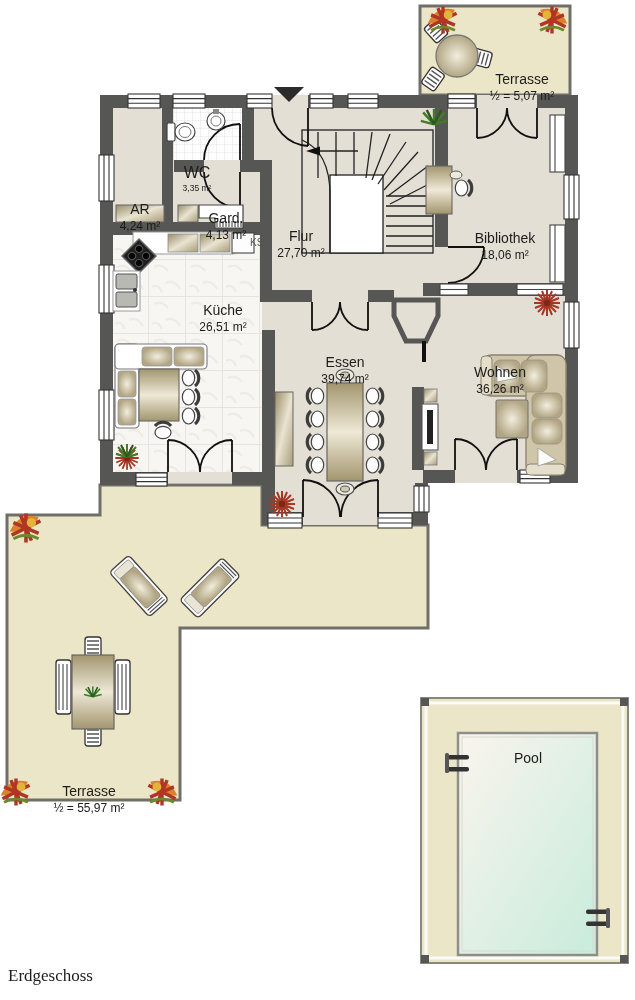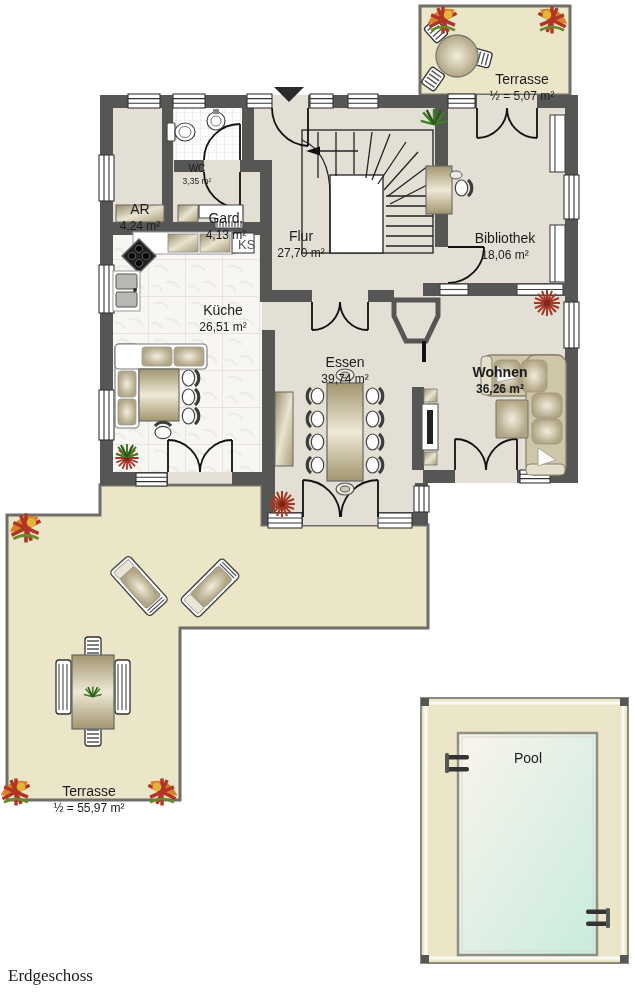--- a/index.html
+++ b/index.html
@@ -2,23 +2,23 @@
 <html><head>
 <meta charset="utf-8">
 <style>
   html,body{margin:0;padding:0;background:#fff;}
   #plan{position:relative;width:635px;height:1000px;background:#fff;overflow:hidden;
         font-family:"Liberation Sans","DejaVu Sans",sans-serif;color:#1c1c1c;}
   #plan svg{position:absolute;left:0;top:0;}
   .room-label{position:absolute;transform:translateX(-50%);text-align:center;line-height:1.25;white-space:nowrap;}
   .room-label .rname{font-size:14px;margin-top:38px;}
   .room-label .rarea{font-size:12px;}
-  .room-label.small .rname{font-size:10px;}
+  .room-label.small .rname{font-size:16px;}
   .room-label.small .rarea{font-size:8.5px;}
-  #ks-label{position:absolute;font-size:13px;color:#555;}
+  #ks-label{position:absolute;font-size:10px;color:#555;margin-left:12px;}
   #floor-label{position:absolute;left:8px;top:966px;font-size:17px;font-family:Liberation Serif, serif;}
 </style>
 </head>
 <body>
 
 <div id="plan">
 <svg width="635" height="1000" viewBox="0 0 635 1000">
   <defs>
     <linearGradient id="tan" x1="0" y1="0" x2="1" y2="1">
       <stop offset="0" stop-color="#998d6a"></stop>
@@ -420,21 +420,21 @@
   <div class="rarea">18,06 m²</div>
 </div>
 <div class="room-label" style="left:223px;top:264px;">
   <div class="rname">Küche</div>
   <div class="rarea">26,51 m²</div>
 </div>
 <div class="room-label" style="left:345px;top:316px;">
   <div class="rname">Essen</div>
   <div class="rarea">39,74 m²</div>
 </div>
-<div class="room-label" style="left:500px;top:326px;font-weight:bold;">
+<div class="room-label" style="left:500px;top:326px;">
   <div class="rname">Wohnen</div>
   <div class="rarea">36,26 m²</div>
 </div>
 <div class="room-label" style="left:522px;top:33px;">
   <div class="rname">Terrasse</div>
   <div class="rarea">½ = 5,07 m²</div>
 </div>
 <div class="room-label" style="left:89px;top:745px;">
   <div class="rname">Terrasse</div>
   <div class="rarea">½ = 55,97 m²</div>

